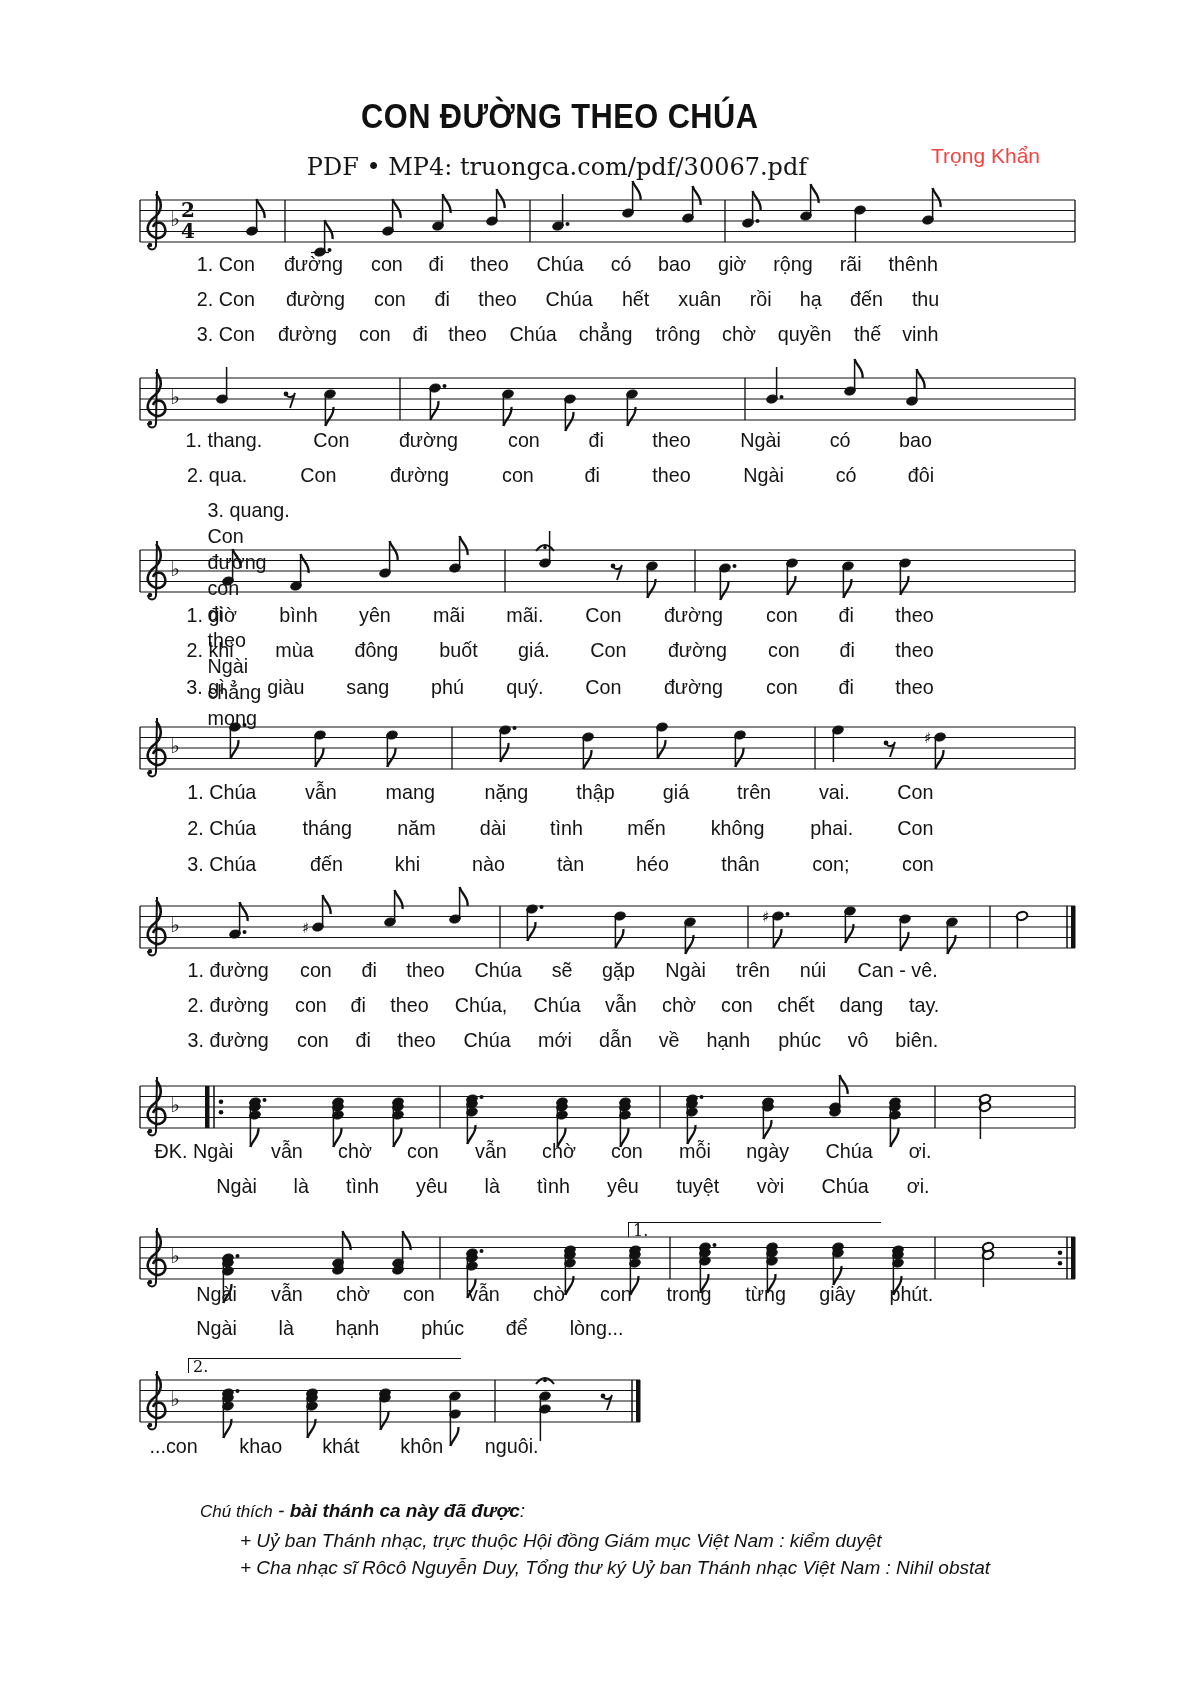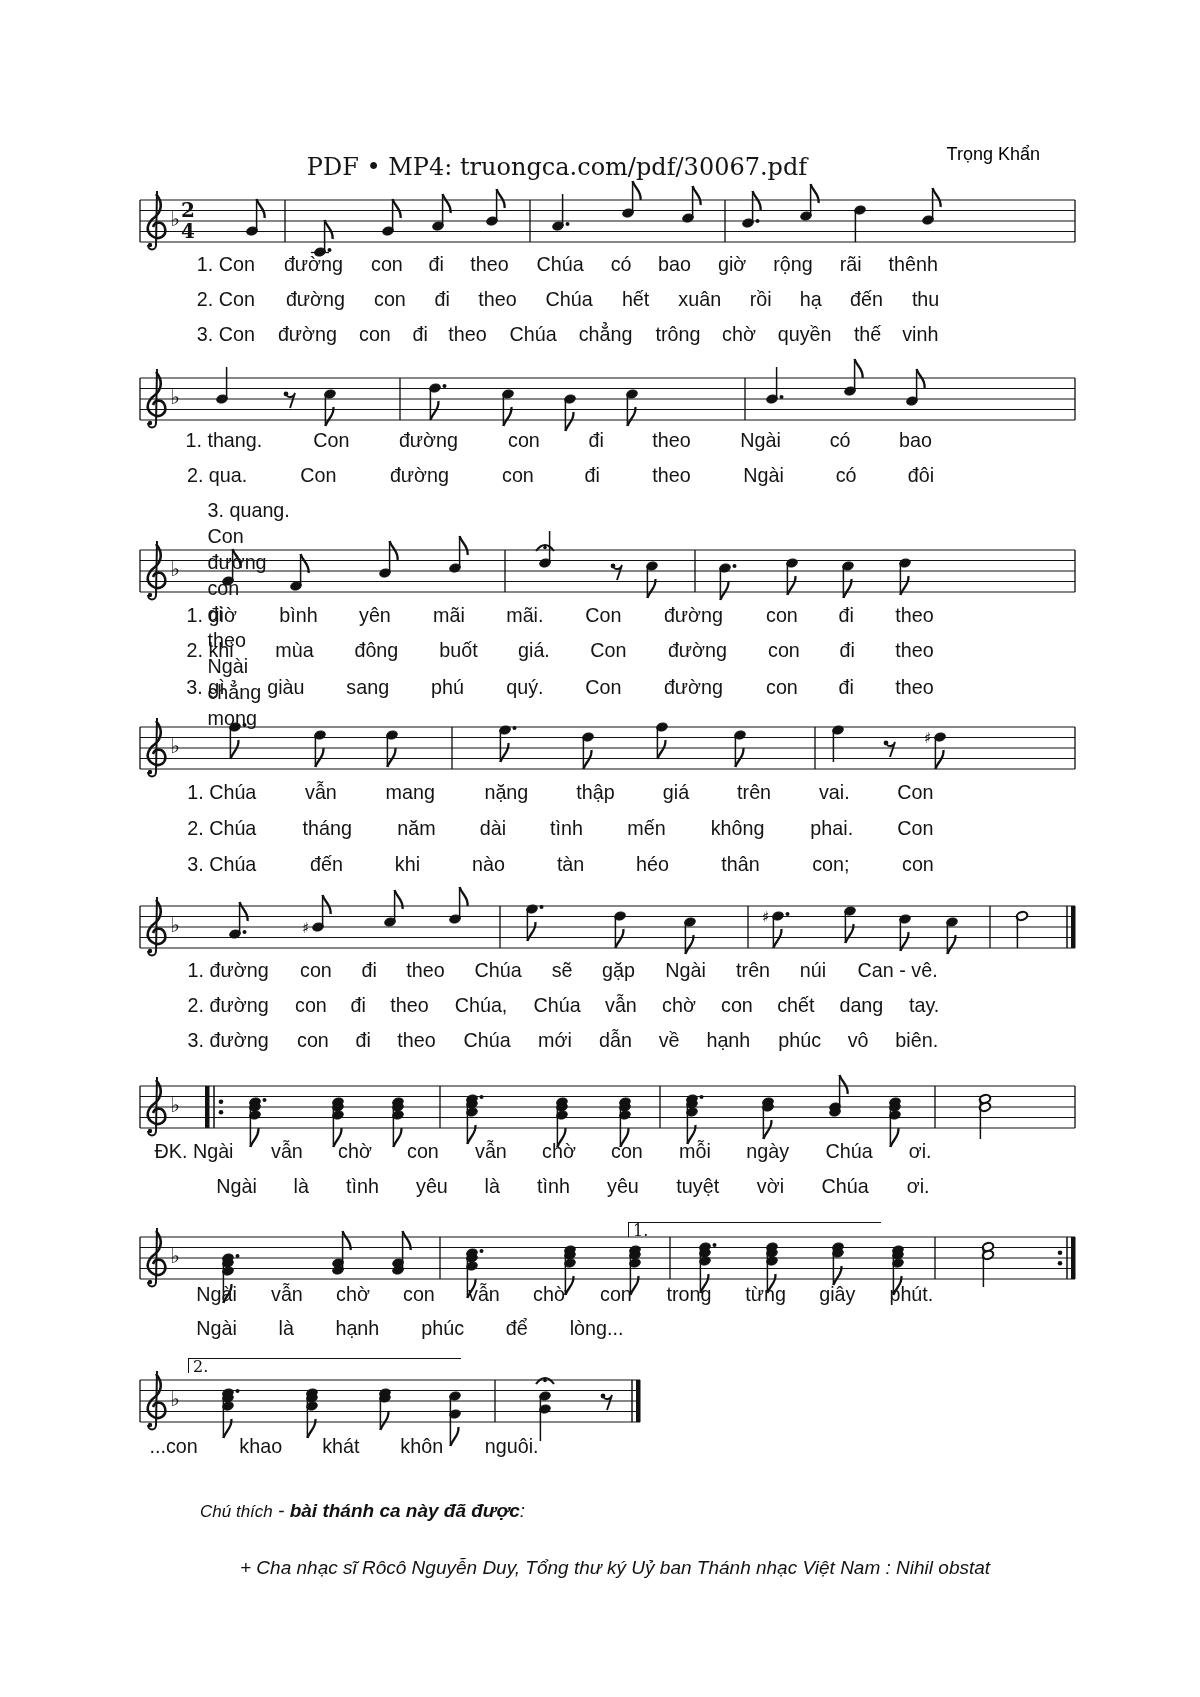--- a/index.html
+++ b/index.html
@@ -12,40 +12,41 @@
     position:absolute;top:96px;left:0;width:1120px;text-align:center;
     font-size:35px;font-weight:bold;letter-spacing:.5px;margin:0;
   }
   .title span{display:inline-block;transform:scaleX(.88);transform-origin:center;white-space:nowrap;}
   .subtitle{
     position:absolute;top:153px;left:0;width:1114px;text-align:center;
     font-family:"DejaVu Serif",serif;font-size:24px;color:#151515;
   }
   .composer{
     position:absolute;top:144px;left:860px;width:180px;text-align:right;
-    font-size:18px;color:#000000;
+    font-size:21px;color:#ef4444;
   }
   .staff-svg{position:absolute;left:0;overflow:visible;}
   .lyric-row{
     position:absolute;display:flex;justify-content:space-between;
     font-size:21px;line-height:26px;white-space:nowrap;color:#141414;
   }
   .lyric-row span{display:inline-block;transform:scaleX(.94);transform-origin:center;}
   .volta{position:absolute;border-top:1.6px solid #111;border-left:1.6px solid #111;height:14px;}
   .volta .v-label{position:absolute;left:4px;top:-2px;font-size:16px;font-family:"DejaVu Serif",serif;}
   .footnote-title{position:absolute;left:200px;top:1500px;font-size:19px;font-style:italic;}
   .footnote-title .fn-prefix{font-size:17px;}
   .footnote-title .fn-highlight{font-weight:bold;}
   .footnote-item{position:absolute;left:240px;font-size:19px;font-style:italic;}
   #fn-item-0{top:1530px;} #fn-item-1{top:1557px;} #fn-item-2{top:1584px;}
 </style>
 </head>
 <body>
 
 <div class="page">
+  <h1 class="title"><span>CON ĐƯỜNG THEO CHÚA</span></h1>
   <div class="subtitle">PDF • MP4: truongca.com/pdf/30067.pdf</div>
   <div class="composer">Trọng Khẩn</div>
 
   <div id="score">
       <svg width="1200" height="150" class="staff-svg" style="top: 150px;">
         <line x1="140" y1="50" x2="1075" y2="50" stroke="#111" stroke-width="1.1"></line>
         <line x1="140" y1="60.5" x2="1075" y2="60.5" stroke="#111" stroke-width="1.1"></line>
         <line x1="140" y1="71" x2="1075" y2="71" stroke="#111" stroke-width="1.1"></line>
         <line x1="140" y1="81.5" x2="1075" y2="81.5" stroke="#111" stroke-width="1.1"></line>
         <line x1="140" y1="92" x2="1075" y2="92" stroke="#111" stroke-width="1.1"></line>
@@ -911,20 +912,21 @@
         <span>khao</span>
         <span>khát</span>
         <span>khôn</span>
         <span>nguôi.</span>
       </div>
     </div>
 
   <div class="footnote-title">
     <span class="fn-prefix">Chú thích</span><span> - </span><span class="fn-highlight">bài thánh ca này đã được</span><span>:</span>
   </div>
+  <div class="footnote-item" id="fn-item-0">+ Uỷ ban Thánh nhạc, trực thuộc Hội đồng Giám mục Việt Nam : kiểm duyệt</div>
   <div class="footnote-item" id="fn-item-1">+ Cha nhạc sĩ Rôcô Nguyễn Duy, Tổng thư ký Uỷ ban Thánh nhạc Việt Nam : Nihil obstat</div>
 <div class="volta" style="left: 628px; top: 1222px; width: 252px;">
       <span class="v-label">1.</span>
     </div>
     <div class="volta" style="left: 188px; top: 1358px; width: 272px;">
       <span class="v-label">2.</span>
     </div>
   </div>
 
 </body></html>

